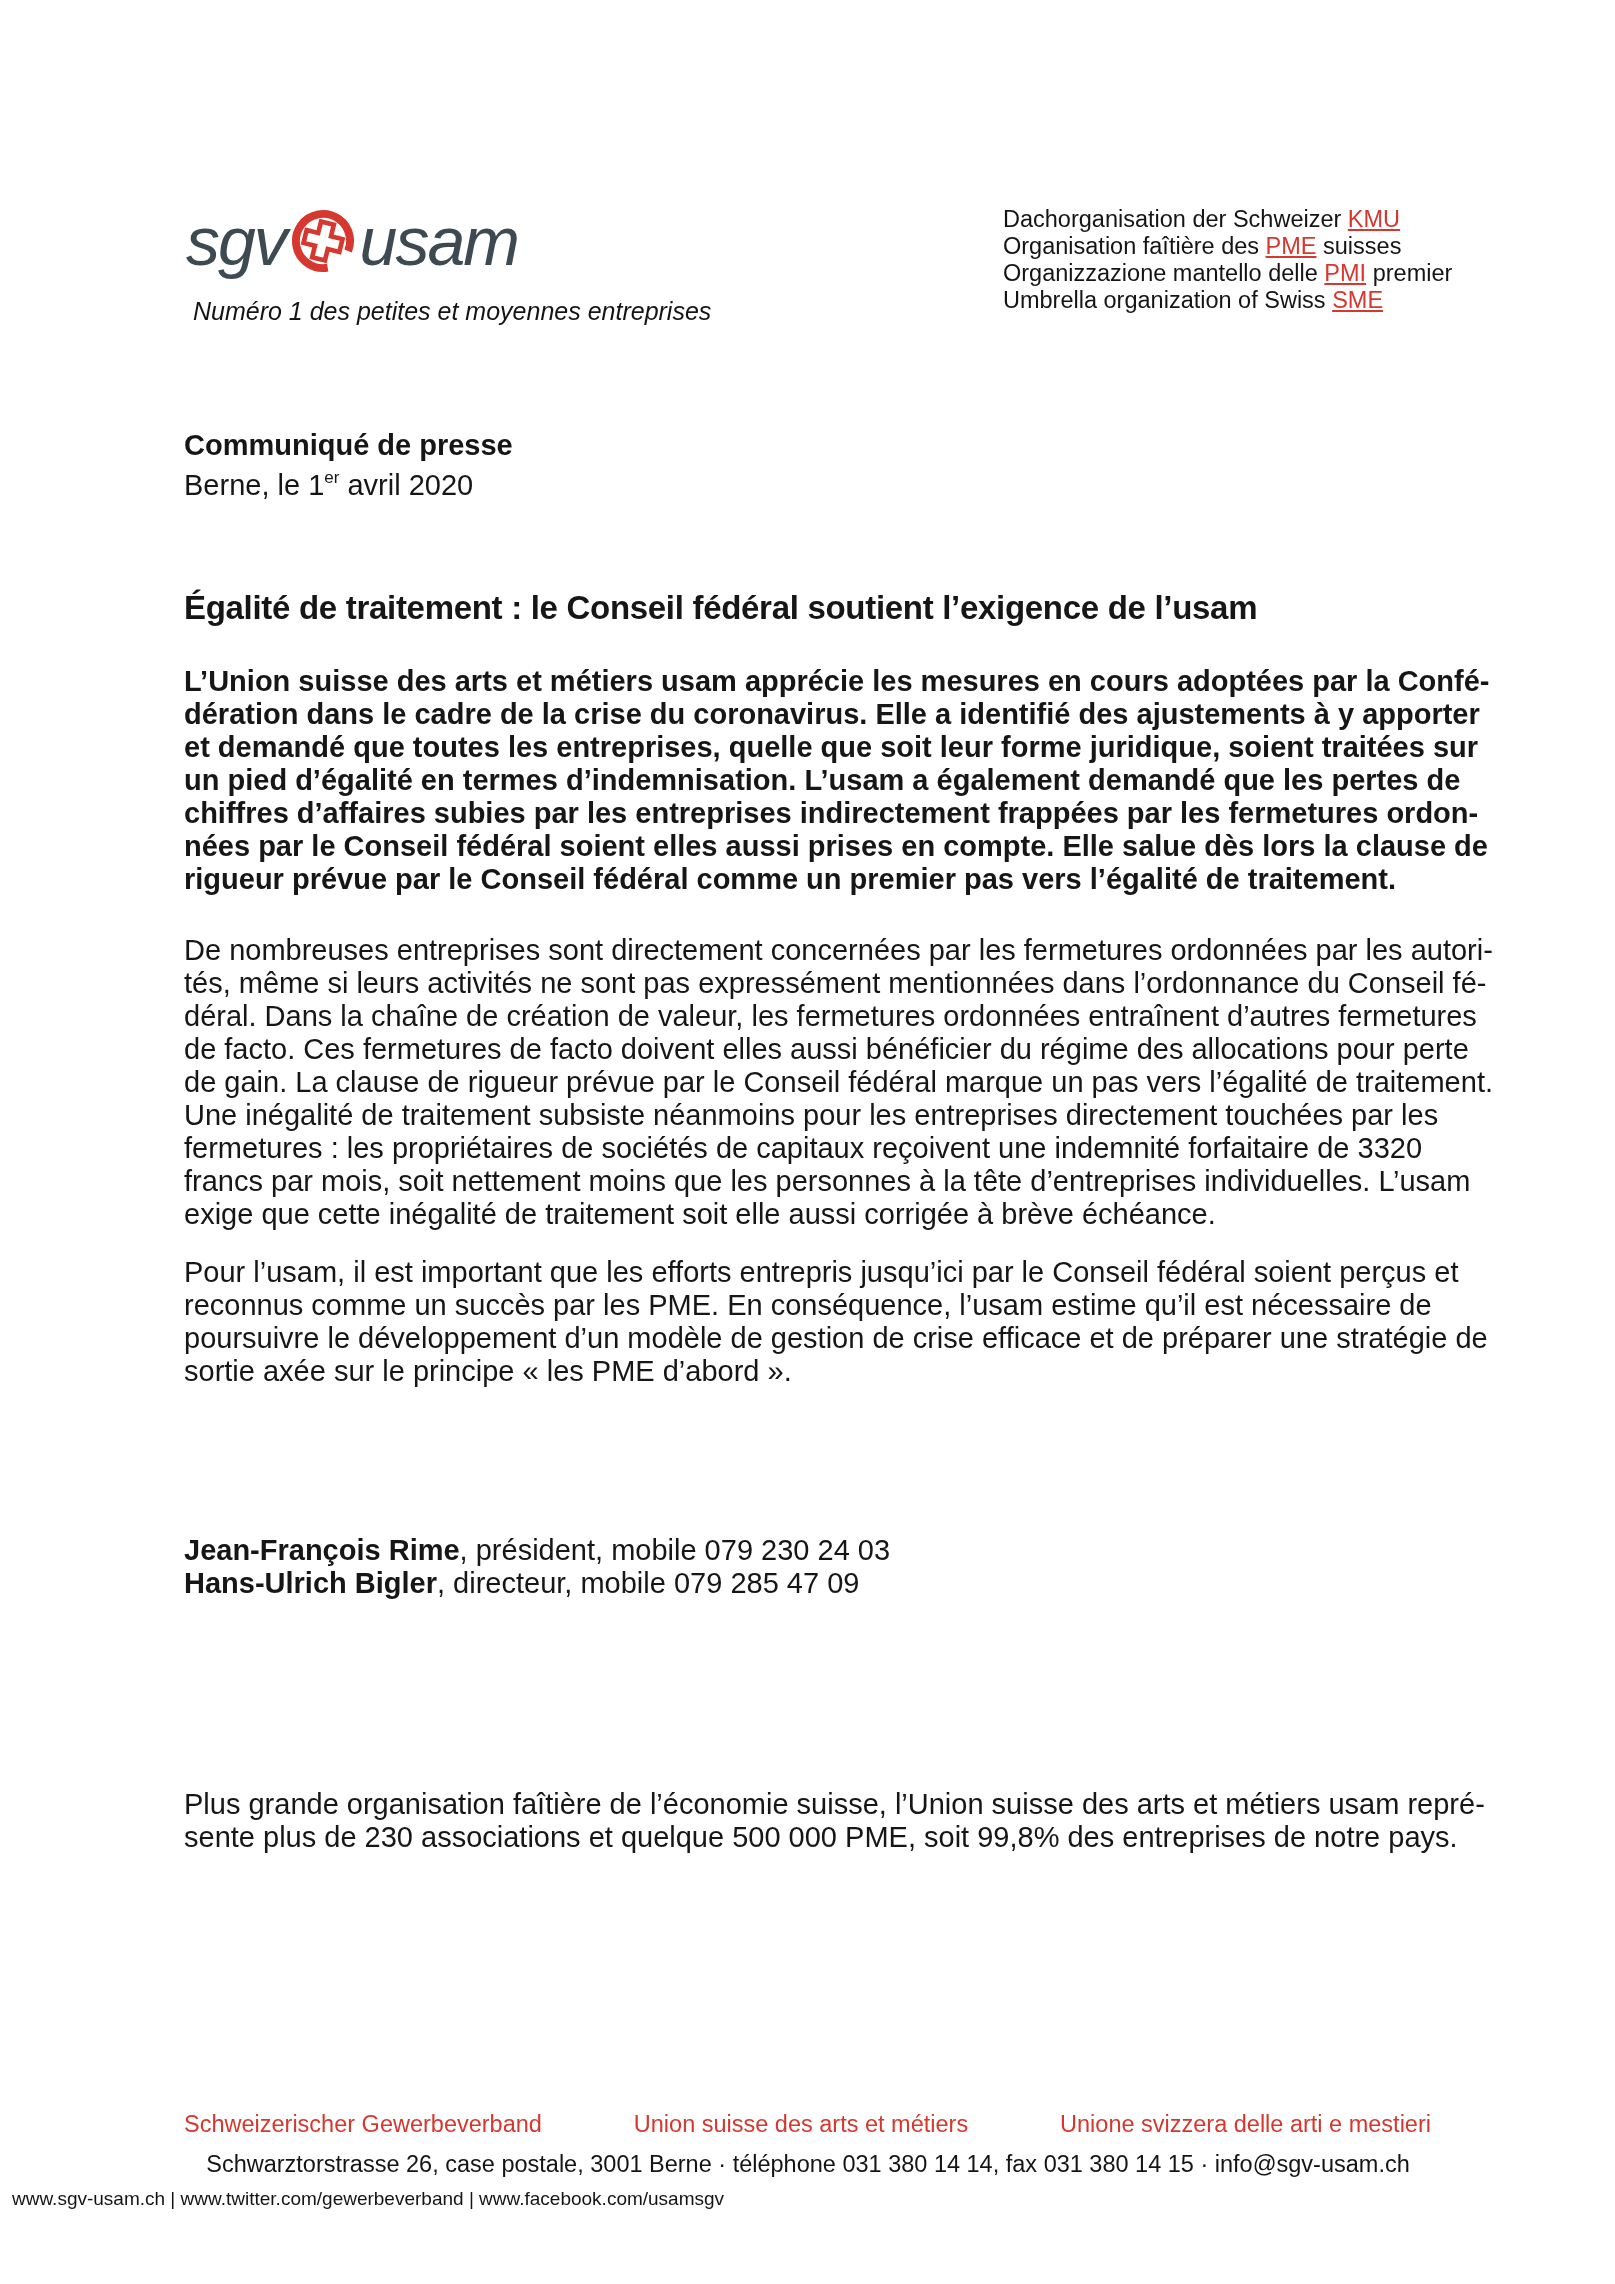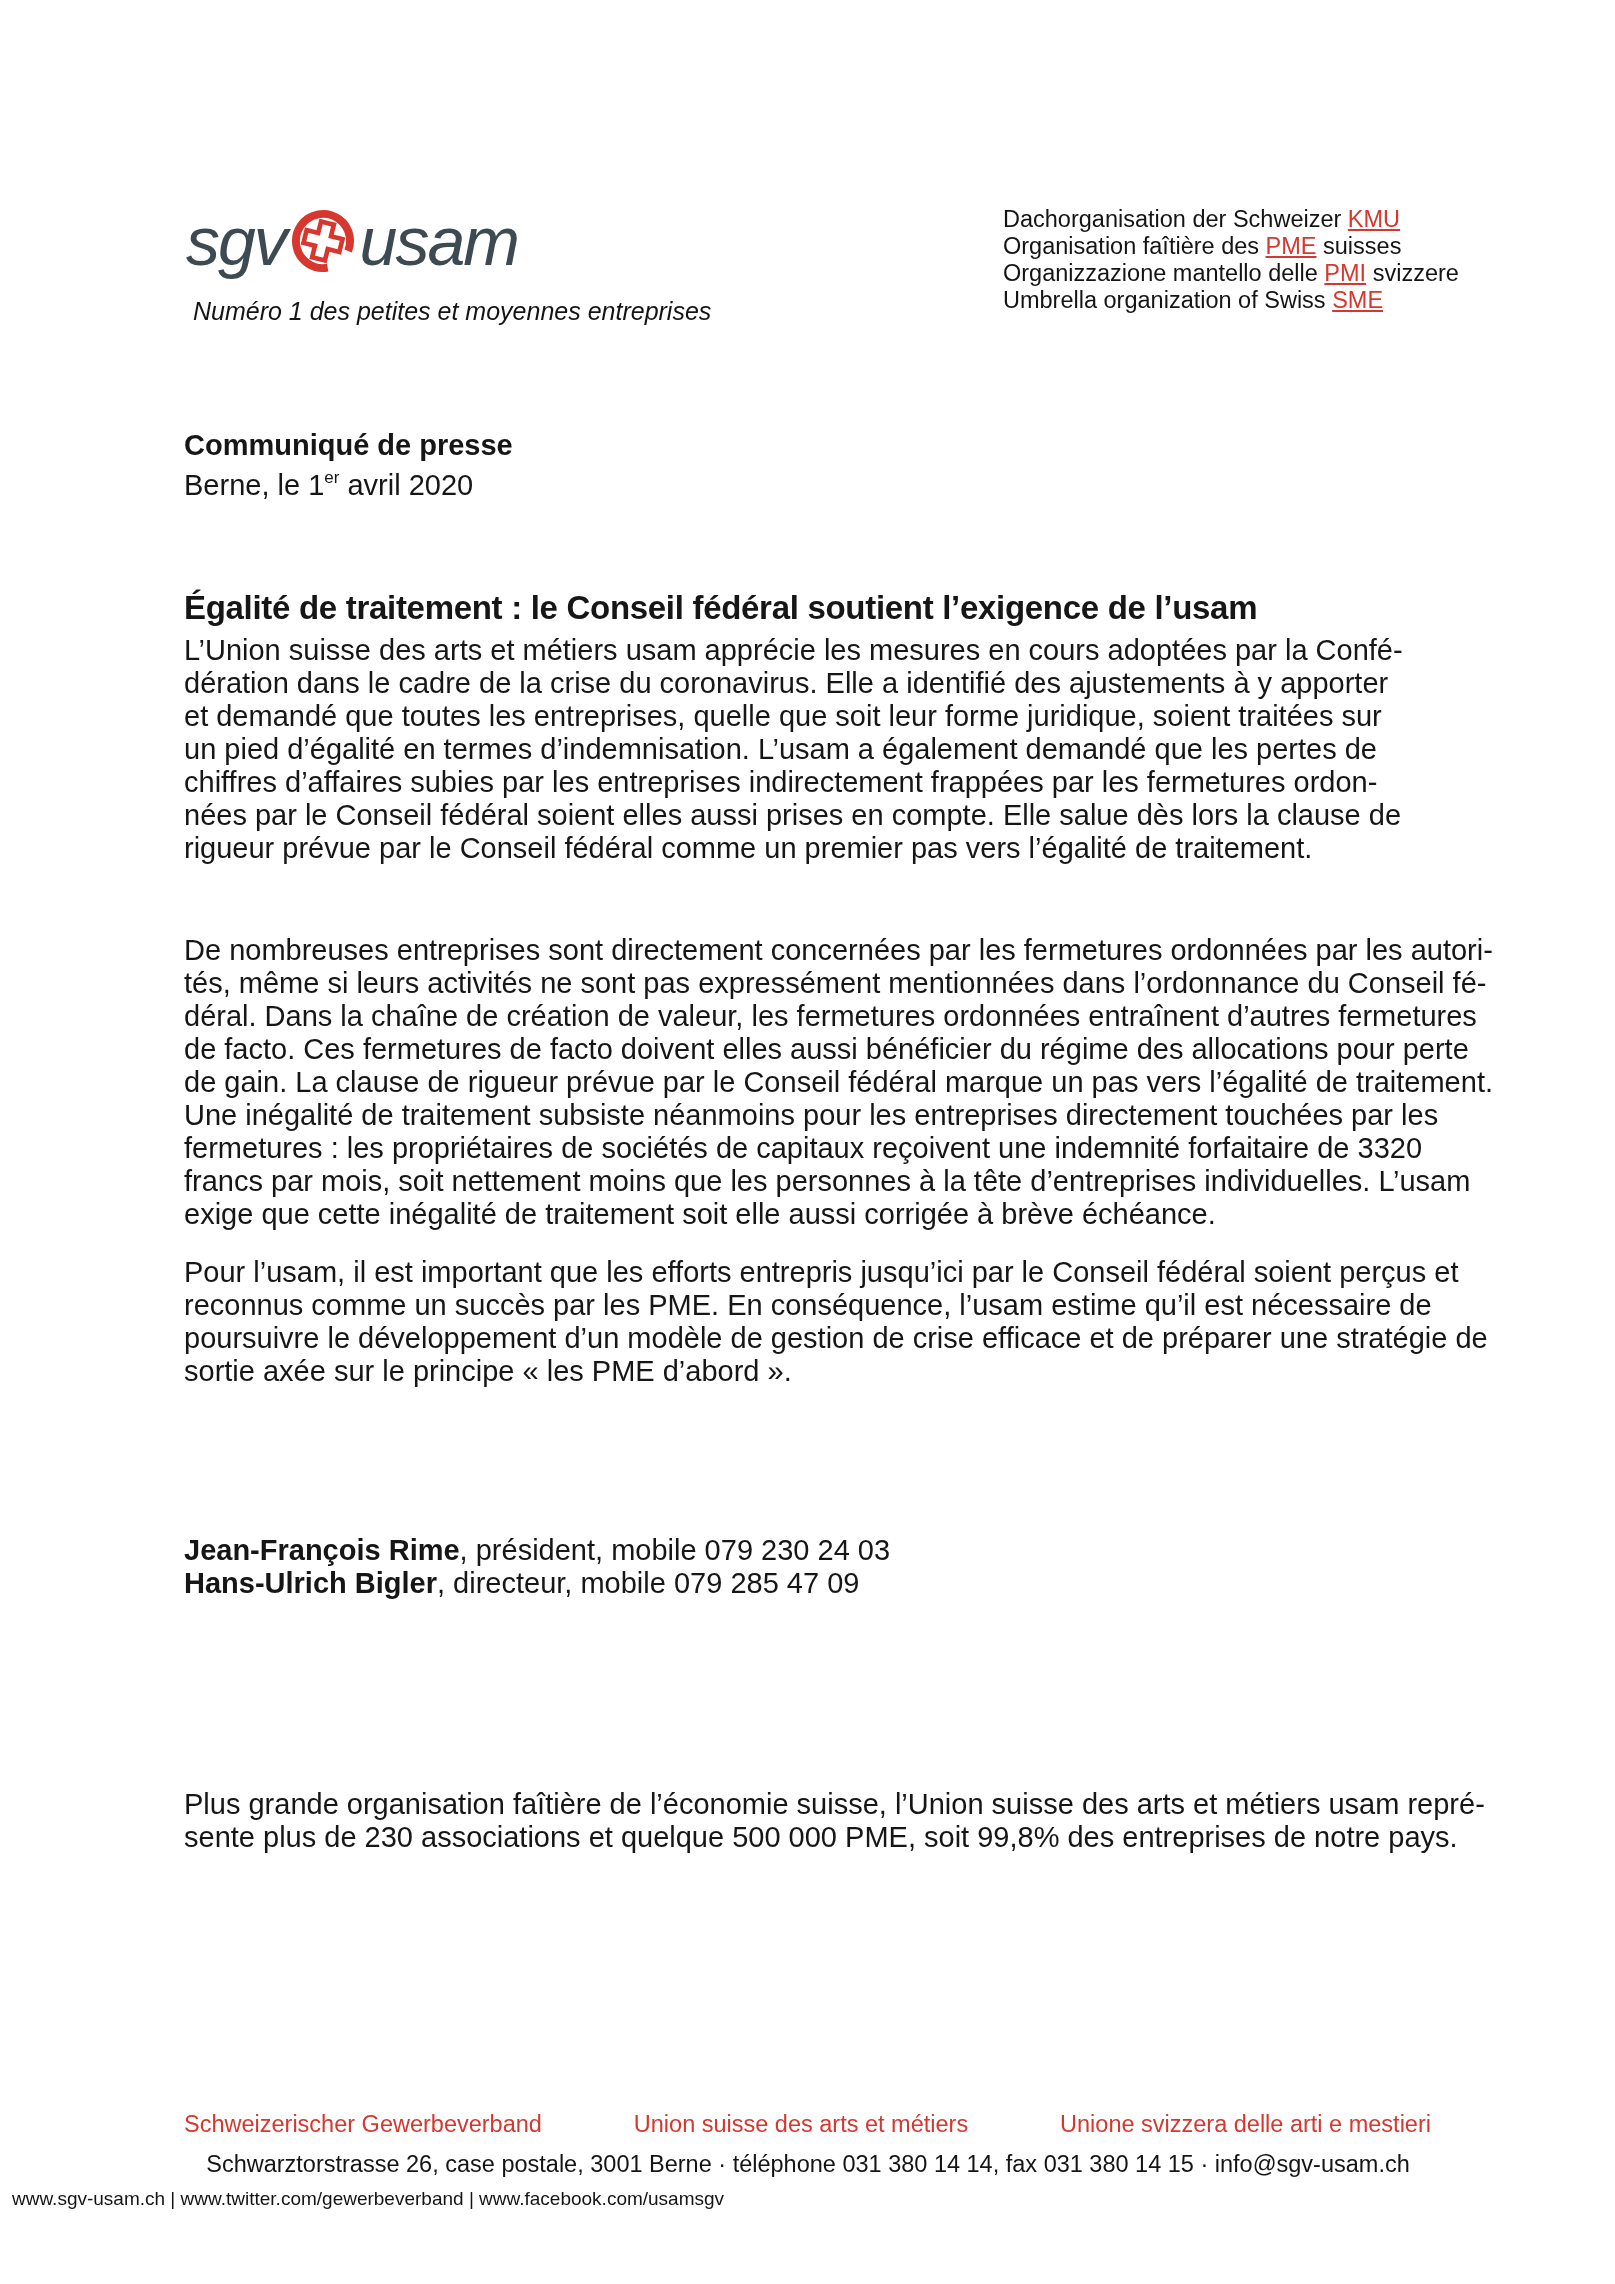--- a/index.html
+++ b/index.html
@@ -49,21 +49,21 @@
     position:absolute;left:184px;top:541px;
     font-size:33px;line-height:38px;font-weight:bold;
     letter-spacing:-0.3px;white-space:nowrap;
   }
   
   .para{
     position:absolute;left:184px;
     font-size:29px;line-height:33px;
     white-space:pre-line;
   }
-  .lead{top:586px;font-weight:normal;}
+  .lead{top:617px;font-weight:bold;}
   .p2{top:886px;}
   .p3{top:1208px;}
   .contacts-heading{
     position:absolute;left:184px;top:1431px;
     font-size:29px;font-weight:bold;white-space:nowrap;
   }
   .contacts{
     position:absolute;left:184px;top:1486px;
     font-size:29px;line-height:33px;white-space:nowrap;
   }
@@ -97,21 +97,21 @@
         <path d="M40 22 L60 22 L60 40 L78 40 L78 60 L60 60 L60 78 L40 78 L40 60 L22 60 L22 40 L40 40 Z" fill="#ffffff" stroke="#d6372e" stroke-width="7" stroke-linejoin="miter"></path>
       </g>
     </svg>
     <span>usam</span>
   </div>
   <div class="logo-tagline">Numéro 1 des petites et moyennes entreprises</div>
 
   <div class="org-block">
     <div><span>Dachorganisation der Schweizer </span><span class="red">KMU</span><span></span></div>
     <div><span>Organisation faîtière des </span><span class="red">PME</span><span> suisses</span></div>
-    <div><span>Organizzazione mantello delle </span><span class="red">PMI</span><span> svizzere</span></div>
+    <div><span>Organizzazione mantello delle </span><span class="red">PMI</span><span> premier</span></div>
     <div><span>Umbrella organization of Swiss </span><span class="red">SME</span><span></span></div>
   </div>
 
   <div class="doc-type">Communiqué de presse</div>
   <div class="doc-date"><span>Berne, le 1</span><sup>er</sup><span> avril 2020</span></div>
 
   <div class="title">Égalité de traitement : le Conseil fédéral soutient l’exigence de l’usam</div>
 
   <div class="para lead">L’Union suisse des arts et métiers usam apprécie les mesures en cours adoptées par la Confé-
 dération dans le cadre de la crise du coronavirus. Elle a identifié des ajustements à y apporter

